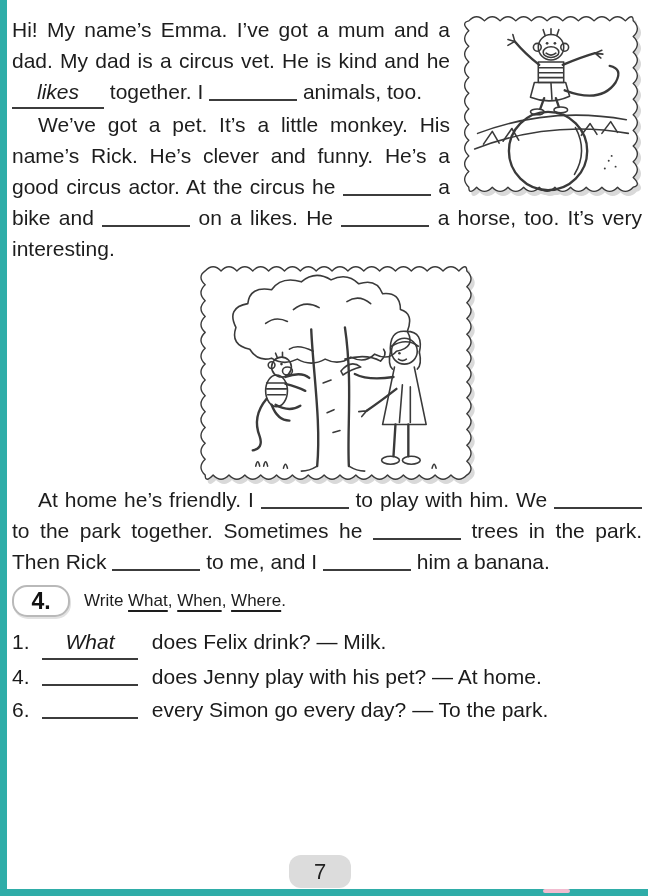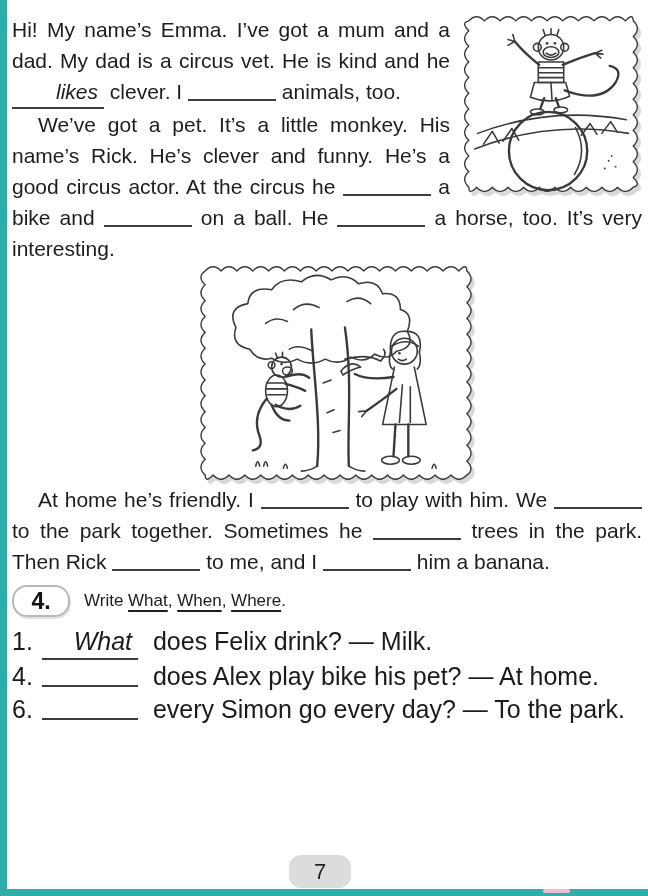--- a/index.html
+++ b/index.html
@@ -16,21 +16,21 @@
 
   p.story { font-size:21px; line-height:31px; text-align:justify; color:#1d1d1d; }
   p.story.indent { text-indent:26px; }
 
   .blank {
     display:inline-block; width:88px; height:1em;
     border-bottom:2px solid #3c3c3c; transform:translateY(2px);
   }
   .blank.filled {
     width:auto; min-width:92px; height:auto; transform:none;
-    font-style:italic; text-align:right; padding:0 6px;
+    font-style:italic; text-align:center; padding:0 6px;
   }
 
   .frame-circus {
     float:right; width:182px; height:182px; margin:0 0 4px 10px;
   }
   .frame-park { width:278px; height:220px; margin:0 0 0 185px; }
   svg.illu { filter:drop-shadow(3px 4px 0 #d9d9d9); display:block; }
   svg.illu path, svg.illu circle, svg.illu ellipse, svg.illu line {
     fill:none; stroke:#3a3a3a; stroke-width:1.6; stroke-linecap:round; stroke-linejoin:round;
   }
@@ -42,21 +42,21 @@
   .ex-badge {
     width:58px; height:32px; border:2.5px solid #b9b9b9; border-radius:15px;
     display:flex; align-items:center; justify-content:center;
     font-size:23px; font-weight:bold; color:#111; background:#fff;
     box-shadow:1px 2px 0 #e2e2e2;
   }
   .ex-title { font-size:17px; margin-left:14px; color:#1d1d1d; }
   .ex-title .uw { text-decoration:underline; text-underline-offset:4px; text-decoration-thickness:1.5px; }
 
   .q-list { margin-top:6px; list-style:none; }
-  .q-row { font-size:25px; line-height:33px; white-space:nowrap; }
+  .q-row { font-size:21px; line-height:33px; white-space:nowrap; }
   .q-num { display:inline-block; width:30px; }
   .q-blank { width:96px; margin-right:8px; }
   .q-blank.filled { min-width:96px; margin-right:8px; }
 
   .page-badge {
     position:absolute; left:289px; bottom:8px; width:62px; height:33px;
     background:#dcdcdc; border-radius:12px;
     display:flex; align-items:center; justify-content:center;
     font-size:22px; color:#222; z-index:6;
   }
@@ -102,25 +102,25 @@
         <path class="thick" d="M79,52 Q64,40 54,28 M103,52 Q122,44 136,40"></path>
         <path d="M54,28 l-7,-2 M54,28 l-2,-7 M54,28 l-7,4 M136,40 l7,-3 M136,40 l8,1 M136,40 l6,5"></path>
 
         <path class="thick" d="M105,78 Q142,92 157,70 Q165,56 151,53"></path>
         <circle class="dot" cx="150" cy="150" r="1"></circle>
         <circle class="dot" cx="157" cy="156" r="1"></circle>
         <circle class="dot" cx="146" cy="158" r="1"></circle>
         <circle class="dot" cx="153" cy="145" r="1"></circle>
       </svg>
     </span>
-    <span>Hi! My name’s Emma. I’ve got a mum and a dad. My dad is a circus vet. He is kind and he </span><span class="blank filled">likes</span><span> clever. I </span><span class="blank"></span><span> animals, too.</span>
+    <span>Hi! My name’s Emma. I’ve got a mum and a dad. My dad is a circus vet. He is kind and he </span><span class="blank filled">likes</span><span> together. I </span><span class="blank"></span><span> animals, too.</span>
   </p>
 
   <p class="story indent">
-    <span>We’ve got a pet. It’s a little monkey. His name’s Rick. He’s clever and funny. He’s a good circus actor. At the circus he </span><span class="blank"></span><span> a bike and </span><span class="blank"></span><span> on a ball. He </span><span class="blank"></span><span> a horse, too. It’s very interesting.</span>
+    <span>We’ve got a pet. It’s a little monkey. His name’s Rick. He’s clever and funny. He’s a good circus actor. At the circus he </span><span class="blank"></span><span> a bike and </span><span class="blank"></span><span> on a likes. He </span><span class="blank"></span><span> a horse, too. It’s very interesting.</span>
   </p>
 
   <div class="frame-park">
     <svg class="illu" width="278" height="220" viewBox="0 0 278 222">
       <path class="scallop" d="M 7,7 Q 15,-1.5 23,7 Q 31,-1.5 39,7 Q 47,-1.5 55,7 Q 63,-1.5 71,7 Q 79,-1.5 87,7 Q 95,-1.5 103,7 Q 111,-1.5 119,7 Q 127,-1.5 135,7 Q 143,-1.5 151,7 Q 159,-1.5 167,7 Q 175,-1.5 183,7 Q 191,-1.5 199,7 Q 207,-1.5 215,7 Q 223,-1.5 231,7 Q 239,-1.5 247,7 Q 255,-1.5 263,7 Q 271,-1.5 271,7 Q 279.5,15 271,23 Q 279.5,31 271,39 Q 279.5,47 271,55 Q 279.5,63 271,71 Q 279.5,79 271,87 Q 279.5,95 271,103 Q 279.5,111 271,119 Q 279.5,127 271,135 Q 279.5,143 271,151 Q 279.5,159 271,167 Q 279.5,175 271,183 Q 279.5,191 271,199 Q 279.5,207 271,213 Q 263,221.5 255,213 Q 247,221.5 239,213 Q 231,221.5 223,213 Q 215,221.5 207,213 Q 199,221.5 191,213 Q 183,221.5 175,213 Q 167,221.5 159,213 Q 151,221.5 143,213 Q 135,221.5 127,213 Q 119,221.5 111,213 Q 103,221.5 95,213 Q 87,221.5 79,213 Q 71,221.5 63,213 Q 55,221.5 47,213 Q 39,221.5 31,213 Q 23,221.5 15,213 Q 7,221.5 7,213 Q -1.5,205 7,197 Q -1.5,189 7,181 Q -1.5,173 7,165 Q -1.5,157 7,149 Q -1.5,141 7,133 Q -1.5,125 7,117 Q -1.5,109 7,101 Q -1.5,93 7,85 Q -1.5,77 7,69 Q -1.5,61 7,53 Q -1.5,45 7,37 Q -1.5,29 7,21 Q -1.5,13 7,7 Z"></path>
 
       <path d="M52,86 Q32,82 38,64 Q28,44 50,40 Q52,22 74,26 Q84,12 104,18 Q118,6 134,16 Q150,8 162,20 Q180,14 186,30 Q204,28 204,46 Q218,50 211,68 Q220,84 200,88 Q192,98 178,91 Q168,101 154,94 Q142,103 128,96 Q114,104 100,96 Q86,103 74,95 Q60,99 52,86 Z"></path>
       <path d="M96,46 Q108,36 122,44 M150,38 Q162,30 174,40 M68,60 Q78,52 90,58"></path>
 
       <path class="thick" d="M120,204 C124,160 116,110 114,66 M152,204 C150,168 156,118 148,64"></path>
@@ -162,20 +162,20 @@
 
   <div class="exercise-head">
     <div class="ex-badge">
         <span>4.</span>
       </div>
     <div class="ex-title"><span>Write </span><span class="uw">What</span><span>, </span><span class="uw">When</span><span>, </span><span class="uw">Where</span><span>.</span></div>
   </div>
 
   <ul class="q-list">
     <li class="q-row"><span class="q-num">1.</span><span class="blank filled q-blank">What</span><span> does Felix drink? — Milk.</span></li>
-    <li class="q-row"><span class="q-num">4.</span><span class="blank q-blank"></span><span> does Alex play bike his pet? — At home.</span></li>
+    <li class="q-row"><span class="q-num">4.</span><span class="blank q-blank"></span><span> does Jenny play with his pet? — At home.</span></li>
     <li class="q-row"><span class="q-num">6.</span><span class="blank q-blank"></span><span> every Simon go every day? — To the park.</span></li>
   </ul>
 
   <div class="page-badge">
       <span>7</span>
     </div>
 </div>
 
 </body></html>

